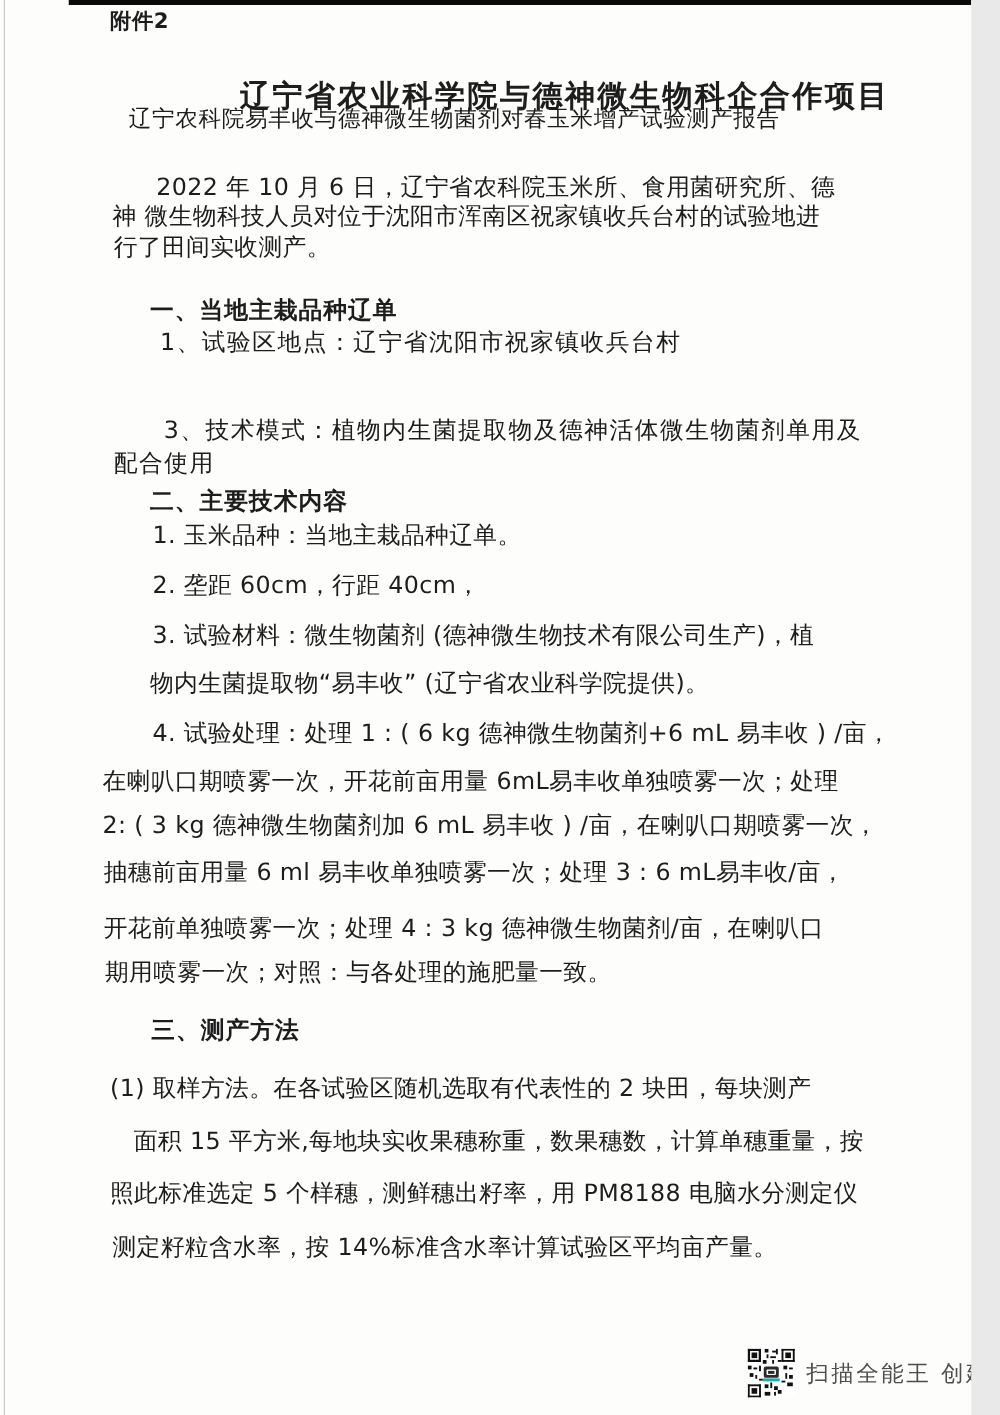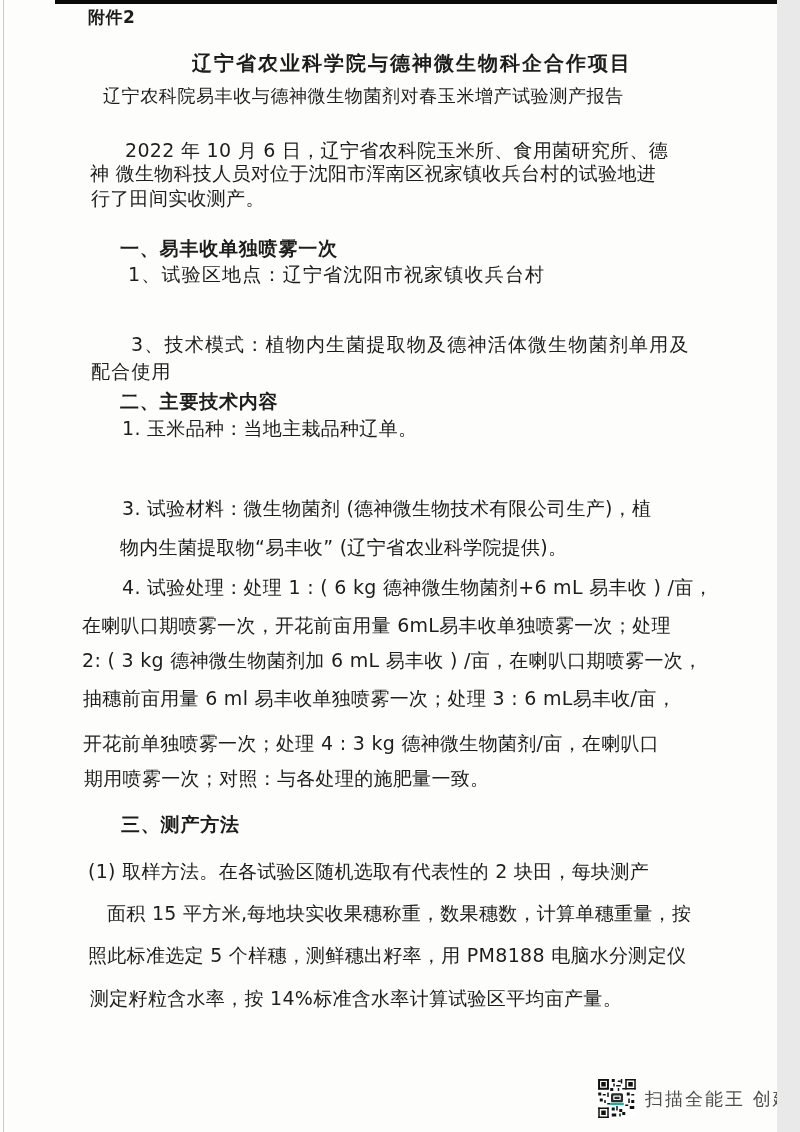--- a/index.html
+++ b/index.html
@@ -23,21 +23,21 @@
   }
   .ln{
     position:absolute;
     white-space:nowrap;
     font-size:19px;
     line-height:1.15;
     letter-spacing:0.3px;
     color:var(--ink);
   }
   .attachment{font-size:17px;font-weight:bold;letter-spacing:0.5px;}
-  .doc-title{font-size:20px;font-weight:bold;letter-spacing:2px;}
+  .doc-title{font-size:24px;font-weight:bold;letter-spacing:2px;margin-top:12px;}
   .doc-subtitle{font-size:18px;letter-spacing:0.6px;}
   .heading{font-weight:bold;letter-spacing:0.8px;}
   .wide{letter-spacing:1.2px;}
   .scan-bar{
     position:absolute;
     left:55px;top:0;
     width:722px;height:4px;
     background:#0a0a0a;
   }
   .edge-line{
@@ -75,27 +75,28 @@
   <div class="ln attachment" style="left:88px;top:8px;">附件2</div>
 
   <div class="ln doc-title" style="left:192px;top:52px;">辽宁省农业科学院与德神微生物科企合作项目</div>
 
   <div class="ln doc-subtitle" style="left:103px;top:86px;">辽宁农科院易丰收与德神微生物菌剂对春玉米增产试验测产报告</div>
 
   <div class="ln" style="left:125px;top:140px;">2022 年 10 月 6 日，辽宁省农科院玉米所、食用菌研究所、德</div>
   <div class="ln" style="left:90px;top:163px;">神 微生物科技人员对位于沈阳市浑南区祝家镇收兵台村的试验地进</div>
   <div class="ln" style="left:91px;top:188px;">行了田间实收测产。</div>
 
-  <div class="ln heading" style="left:120px;top:238px;">一、易丰收单独喷雾一次</div>
+  <div class="ln heading" style="left:120px;top:238px;">一、当地主栽品种辽单</div>
   <div class="ln wide" style="left:128px;top:264px;">1、试验区地点：辽宁省沈阳市祝家镇收兵台村</div>
   <div class="ln wide" style="left:131px;top:334px;">3、技术模式：植物内生菌提取物及德神活体微生物菌剂单用及</div>
   <div class="ln wide" style="left:91px;top:361px;">配合使用</div>
 
   <div class="ln heading" style="left:120px;top:391px;">二、主要技术内容</div>
   <div class="ln" style="left:122px;top:418px;">1. 玉米品种：当地主栽品种辽单。</div>
+  <div class="ln" style="left:122px;top:458px;">2. 垄距 60cm，行距 40cm，</div>
   <div class="ln" style="left:122px;top:498px;">3. 试验材料：微生物菌剂 (德神微生物技术有限公司生产)，植</div>
   <div class="ln" style="left:120px;top:537px;">物内生菌提取物“易丰收” (辽宁省农业科学院提供)。</div>
   <div class="ln" style="left:122px;top:577px;">4. 试验处理：处理 1 : ( 6 kg 德神微生物菌剂+6 mL 易丰收 ) /亩，</div>
   <div class="ln" style="left:82px;top:615px;">在喇叭口期喷雾一次，开花前亩用量 6mL易丰收单独喷雾一次；处理</div>
   <div class="ln" style="left:82px;top:650px;">2: ( 3 kg 德神微生物菌剂加 6 mL 易丰收 ) /亩，在喇叭口期喷雾一次，</div>
   <div class="ln" style="left:83px;top:688px;">抽穗前亩用量 6 ml 易丰收单独喷雾一次；处理 3 : 6 mL易丰收/亩，</div>
   <div class="ln" style="left:83px;top:733px;">开花前单独喷雾一次；处理 4 : 3 kg 德神微生物菌剂/亩，在喇叭口</div>
   <div class="ln" style="left:84px;top:768px;">期用喷雾一次；对照：与各处理的施肥量一致。</div>
 
   <div class="ln heading" style="left:121px;top:814px;">三、测产方法</div>

